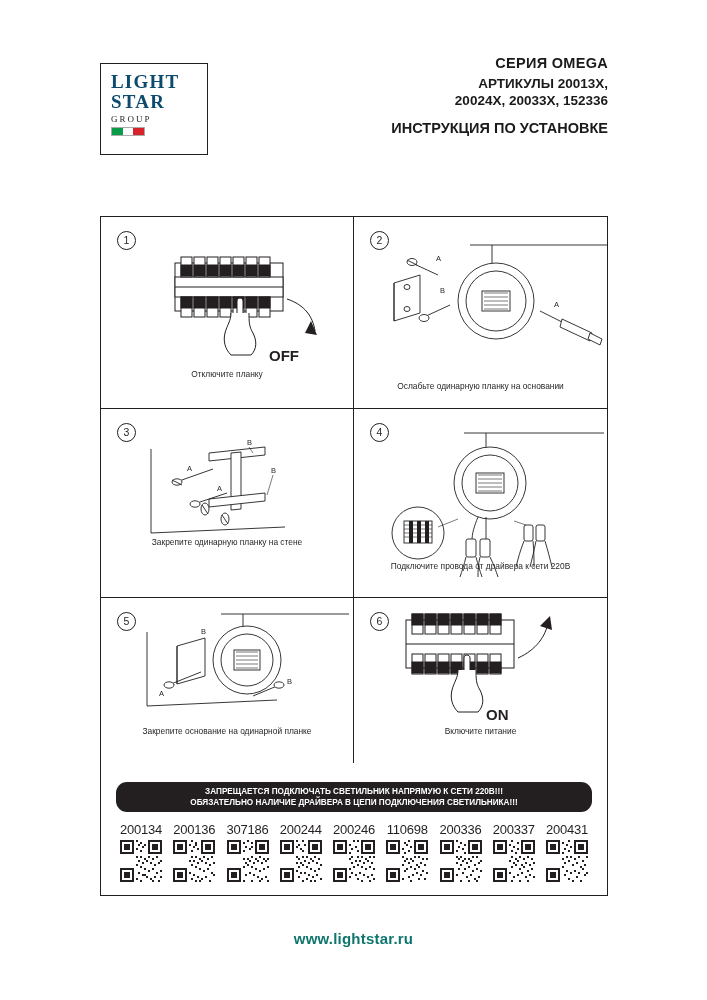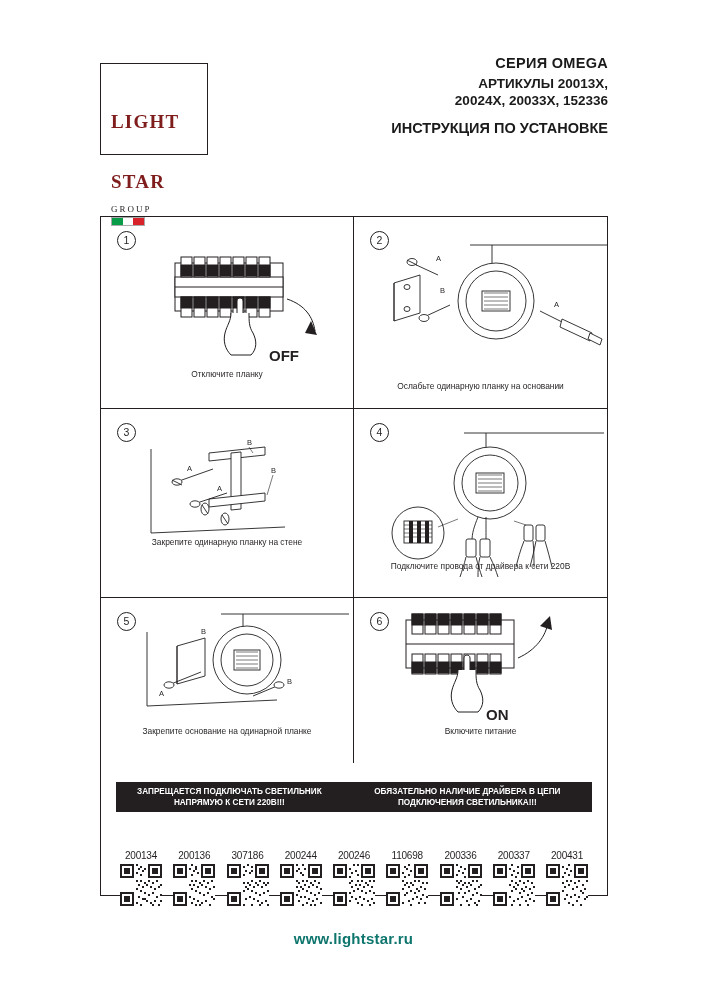--- a/index.html
+++ b/index.html
@@ -23,25 +23,24 @@
     border: 1px solid #231f20;
     background: #fff;
     padding: 8px 6px 4px 10px;
   }
   .logo-line {
     font-family: "Liberation Serif", serif;
     font-weight: bold;
     font-size: 19px;
     line-height: 20px;
     letter-spacing: 1.2px;
-    color: #7f1d1d;
-    margin-top: 40px;
+    color: #0c4a6e;
   }
   .logo-group-row {
-    display: flex; align-items: center; gap: 4px; margin-top: 12px;
+    display: flex; align-items: center; gap: 4px; margin-top: 2px;
   }
   .logo-group-row .gtext {
     font-family: "Liberation Serif", serif;
     font-size: 9px; letter-spacing: 2px; color: #231f20;
   }
   .flag {
     width: 34px; height: 9px; display: flex; margin-top: 3px;
     border: 0.5px solid #aaa;
   }
   .flag i { display:block; height: 100%; flex: 1 1 auto; }
@@ -96,32 +95,32 @@
     font-size: 8.4px; color: #231f20;
   }
   .art { position: absolute; left:0; right:0; top:0; bottom:0; }
   .art svg { display:block; }
 
   
   .warn {
     position: absolute; left: 116px; top: 782px;
     width: 476px; height: 30px;
     background: #231f20; color: #fff;
-    display: flex; flex-direction: row; align-items: center; justify-content: center;
+    display: flex; flex-direction: column; justify-content: center; border-radius: 11px;
   }
   .warn div { font-size: 8.2px; font-weight: bold; line-height: 11px; text-align:center; }
 
   
   .qr-row {
     position: absolute; left: 116px; top: 822px;
     width: 476px; height: 70px;
     display: flex; justify-content: space-between;
   }
   .qr-item { width: 50px; text-align: center; }
-  .qr-code { font-size: 10px; color: #231f20; margin-bottom: 3px; letter-spacing: -0.2px; margin-top: 28px;}
+  .qr-code { font-size: 13px; color: #231f20; margin-bottom: 3px; letter-spacing: -0.2px;}
   .qr-img { width: 42px; height: 42px; margin: 0 auto; }
 
   .footer {
     position: absolute; left: 0; right: 0; top: 930px;
     text-align: center;
     font-size: 15px; font-weight: bold; color: #0f766e;
     letter-spacing: 0.2px;
   }
   .off-label, .on-label {
     position: absolute; font-size: 15px; font-weight: bold; color: #231f20;

